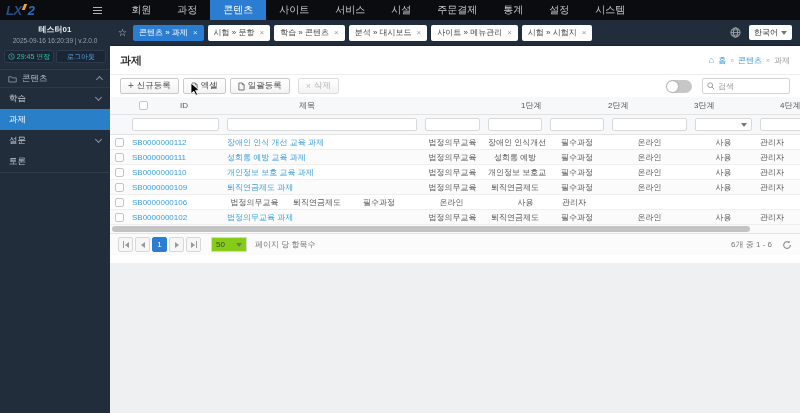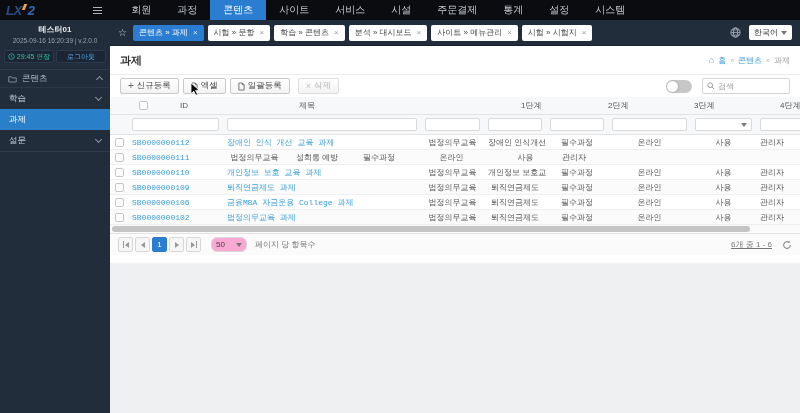--- a/index.html
+++ b/index.html
@@ -94,35 +94,35 @@
   .c-l2 { width:62px; text-align:center; }
   .c-l3 { width:62px; text-align:center; }
   .c-l4 { width:83px; text-align:center; }
   .c-use { width:65px; text-align:center; }
   .c-reg { width:90px; }
   .hrow .th { text-align:left;margin-left:24px; }
   .cb { width:9px; height:9px; border:1px solid #c5c5c5; border-radius:2px; background:#fff; display:inline-block; cursor:pointer; }
   .fin { width:100%; height:13px; border:1px solid #d9d9d9; border-radius:2px; background:#fff; font-size:8px; padding:0 3px; outline:none; font-family:inherit; }
   .fsel { width:100%; height:13px; border:1px solid #d9d9d9; border-radius:2px; background:#fff; display:flex; align-items:center; justify-content:flex-end; padding:0 4px; cursor:pointer; }
   .caret { width:0; height:0; border-left:3px solid transparent; border-right:3px solid transparent; border-top:4px solid #777; }
-  .lnk { color:#3a9fd8; cursor:pointer;font-family:Liberation Mono, monospace; }
+  .lnk { color:#3a9fd8; cursor:pointer; }
 
   .hscroll { height:8px; display:flex; align-items:center; background:#fafafa; padding:0 2px; }
   .hthumb { width:93%; height:6px; border-radius:3px; background:#c4c4c4; cursor:pointer; }
 
   .pager { height:22px; background:#fbfbfb; border-top:1px solid #e4e4e4; display:flex; align-items:center; padding:0 8px; gap:2px; }
   .pbtn { width:15px; height:15px; border:1px solid #d8d8d8; border-radius:2px; background:#f6f6f6; display:flex; align-items:center; justify-content:center; cursor:pointer; gap:1px; }
   .pbtn.current { background:#2b7dd2; border-color:#2b7dd2; color:#fff; font-size:8px; }
   .tri-l { width:0; height:0; border-top:3px solid transparent; border-bottom:3px solid transparent; border-right:4px solid #999; }
   .tri-r { width:0; height:0; border-top:3px solid transparent; border-bottom:3px solid transparent; border-left:4px solid #999; }
   .bar { width:1px; height:7px; background:#999; }
-  .psize { width:36px; height:15px; border:1px solid #d8d8d8; border-radius:6px; background:#f9a8d4; display:flex; align-items:center; justify-content:space-between; padding:0 4px; margin-left:8px; font-size:8px; color:#444; cursor:pointer; }
+  .psize { width:36px; height:15px; border:1px solid #d8d8d8; border-radius:0; background:#84cc16; display:flex; align-items:center; justify-content:space-between; padding:0 4px; margin-left:8px; font-size:8px; color:#444; cursor:pointer; }
   .psize-label { font-size:8px; color:#777; margin-left:6px; }
   .pager .grow { flex:1; }
-  .range { font-size:8px; color:#777;text-decoration:underline; }
+  .range { font-size:8px; color:#777; }
   .refresh { margin-left:8px; cursor:pointer; display:flex; }
 
   .filler { flex:1; background:#eef0f1; }
 
   .cursor { position:absolute; left:190px; top:82px; z-index:99; pointer-events:none; }
 </style>
 </head>
 <body>
 
 <div class="topbar">
@@ -183,20 +183,25 @@
     </div>
         <div class="side-item active">
       <span>과제</span>
       <span class="grow"></span>
       <span class="chev" style="visibility: hidden;"></span>
     </div>
         <div class="side-item">
       <span>설문</span>
       <span class="grow"></span>
       <span class="chev"></span>
+    </div>
+        <div class="side-item">
+      <span>토론</span>
+      <span class="grow"></span>
+      <span class="chev" style="visibility: hidden;"></span>
     </div>
       </div>
     <div class="side-menu-divider"></div>
   </div>
 
   <div class="main">
 
     <div class="tabbar">
       <span class="star">☆</span>
       <div style="display:flex;gap:4px">
@@ -331,20 +336,21 @@
           <div class="td c-l3">필수과정</div>
           <div class="td c-l4">온라인</div>
           <div class="td c-use">사용</div>
           <div class="td c-reg">관리자</div>
         </div>
               <div class="tr">
           <div class="td c-check">
                   <span class="cb"></span>
                 </div>
           <div class="td c-id"><a class="lnk">SB0000000111</a></div>
+          <div class="td c-title"><a class="lnk">성희롱 예방 교육 과제</a></div>
           <div class="td c-l1">법정의무교육</div>
           <div class="td c-l2">성희롱 예방</div>
           <div class="td c-l3">필수과정</div>
           <div class="td c-l4">온라인</div>
           <div class="td c-use">사용</div>
           <div class="td c-reg">관리자</div>
         </div>
               <div class="tr">
           <div class="td c-check">
                   <span class="cb"></span>
@@ -369,21 +375,20 @@
           <div class="td c-l3">필수과정</div>
           <div class="td c-l4">온라인</div>
           <div class="td c-use">사용</div>
           <div class="td c-reg">관리자</div>
         </div>
               <div class="tr">
           <div class="td c-check">
                   <span class="cb"></span>
                 </div>
           <div class="td c-id"><a class="lnk">SB0000000106</a></div>
-          <div class="td c-title"><a class="lnk">금융MBA 자금운용 College 과제</a></div>
           <div class="td c-l1">법정의무교육</div>
           <div class="td c-l2">퇴직연금제도</div>
           <div class="td c-l3">필수과정</div>
           <div class="td c-l4">온라인</div>
           <div class="td c-use">사용</div>
           <div class="td c-reg">관리자</div>
         </div>
               <div class="tr">
           <div class="td c-check">
                   <span class="cb"></span>

